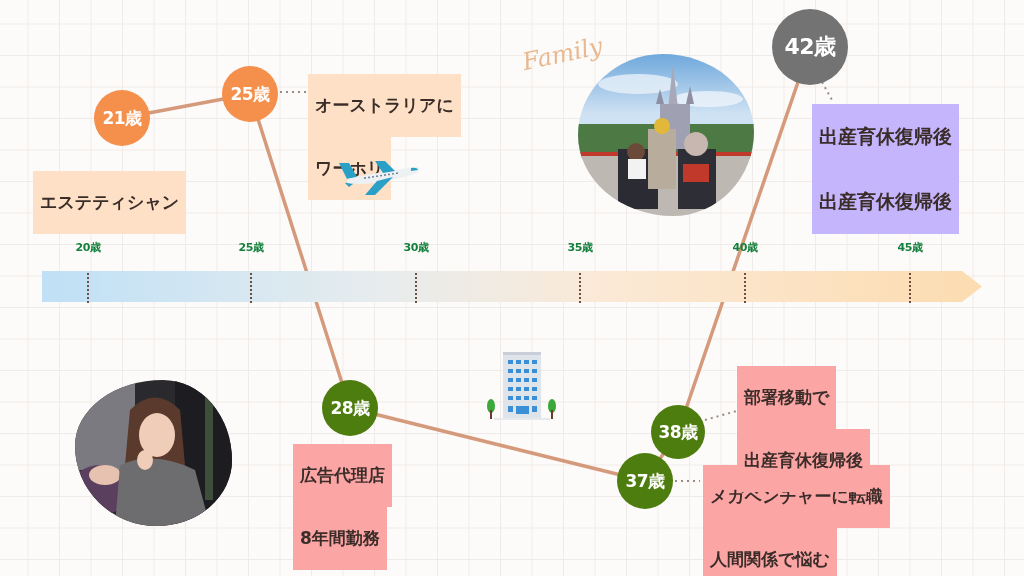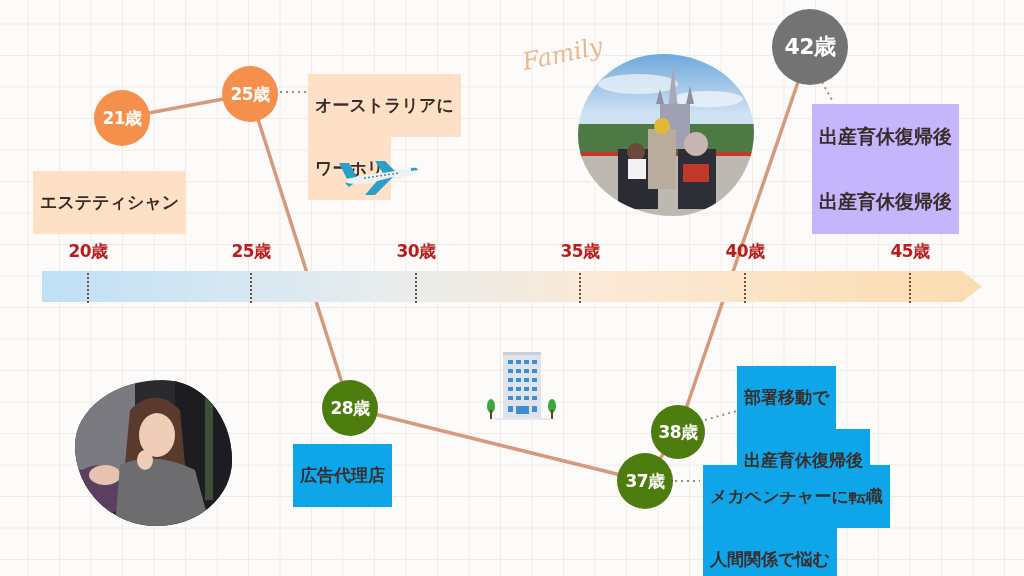--- a/index.html
+++ b/index.html
@@ -16,22 +16,22 @@
   svg.lines{position:absolute;left:0;top:0;width:1024px;height:576px;pointer-events:none;}
   .node{position:absolute;border-radius:50%;color:#fff;font-weight:bold;
     display:flex;align-items:center;justify-content:center;font-size:17px;letter-spacing:-0.5px;}
   .node.orange{background:#f58f4c;}
   .node.blue{background:#4d7c0f;}
   .node.red{background:#737373;font-size:22px;}
   .label{position:absolute;font-weight:bold;color:#3a2c28;font-size:17px;line-height:31px;}
   .label span{display:inline-block;padding:16px 7px;}
   .label.peach span{background:#fde0c6;}
   .label.pink span{background:#c4b5fd;}
-  .label.lblue span{background:#0ea5e9;}
-  .tick-label{position:absolute;font-weight:bold;font-size:17px;color:#b91c1c;transform:translateX(-50%);letter-spacing:-0.5px;}
+  .label.lblue span{background:#fca5a5;}
+  .tick-label{position:absolute;font-weight:bold;font-size:11px;color:#15803d;transform:translateX(-50%);letter-spacing:-0.5px;}
   .tick{position:absolute;top:273px;height:30px;width:0;border-left:2px dotted #6b4f44;}
   .timeline-bar{position:absolute;left:42px;top:271px;width:940px;height:31px;
     background:linear-gradient(to right,#bfe0f6 0%,#e6ecee 35%,#fbe9d6 60%,#fcdcb0 100%);
     clip-path:polygon(0 0, 960px 0, 940px 50%, 960px 100%, 0 100%);}
   .timeline-bar{clip-path:polygon(0 0, 920px 0, 940px 50%, 920px 100%, 0 100%);}
   .photo{position:absolute;overflow:hidden;}
   .family-script{position:absolute;font-family:"DejaVu Serif",serif;font-style:italic;color:#e8b98f;font-size:24px;transform:rotate(-12deg);}
 </style>
 </head>
 <body>
@@ -75,20 +75,21 @@
 
 <div class="label peach" style="left:33px;top:151px;margin-top:20px;">
   <span>エステティシャン</span>
 </div>
 <div class="label peach" style="left:308px;top:74px;">
   <span>オーストラリアに</span><br>
   <span>ワーホリ</span>
 </div>
 <div class="label lblue" style="left:293px;top:444px;">
   <span>広告代理店</span><br>
+  <span>8年間勤務</span>
 </div>
 <div class="label lblue" style="left:703px;top:465px;">
   <span>メガベンチャーに転職</span><br>
   <span>人間関係で悩む</span>
 </div>
 <div class="label lblue" style="left:737px;top:366px;">
   <span>部署移動で</span><br>
   <span>出産育休復帰後</span>
 </div>
 <div class="label pink" style="left:812px;top:104px;font-size:19px;line-height:33px;">

